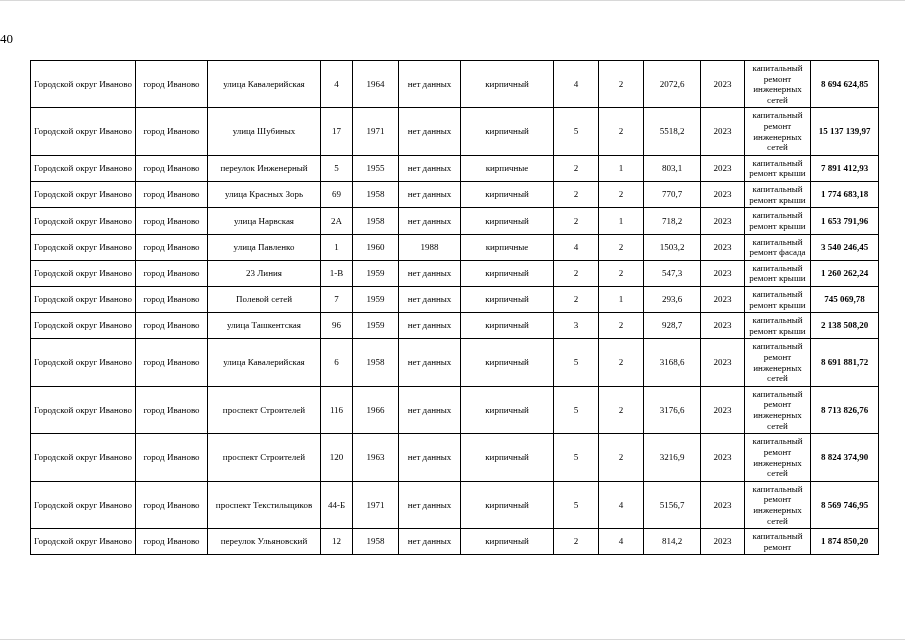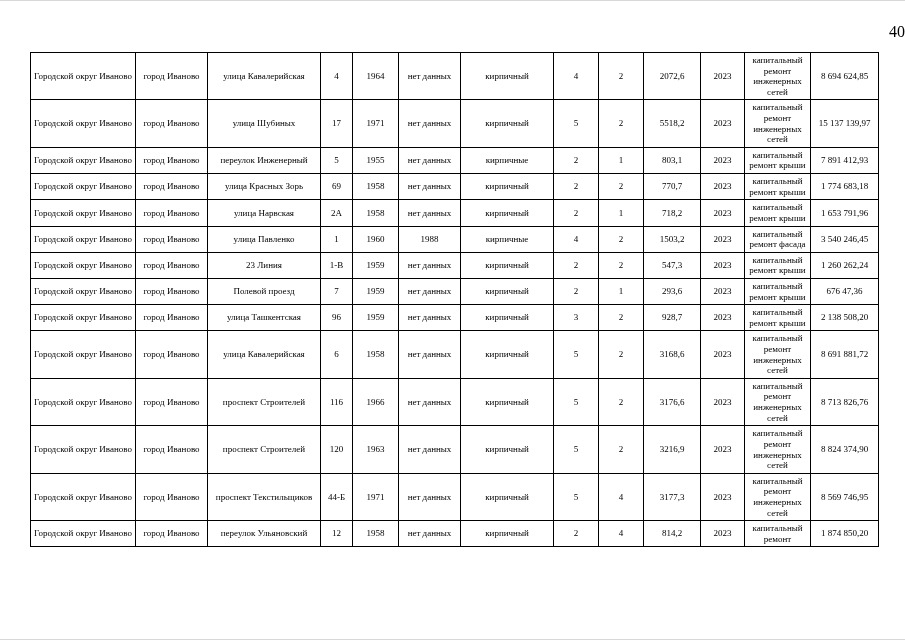--- a/index.html
+++ b/index.html
@@ -11,23 +11,23 @@
     height: 640px;
     background: #ffffff;
     color: #000000;
     font-family: "Liberation Serif", "DejaVu Serif", serif;
     box-sizing: border-box;
     border-top: 1px solid #d8d8d8;
     border-bottom: 1px solid #d8d8d8;
     overflow: hidden;
   }
   .page-number {
-    text-align: right;
-    font-size: 16px;
-    padding-top: 22px;
+    text-align: left;
+    font-size: 13px;
+    padding-top: 30px;
     height: 16px;
   }
   table.doc-table {
     border-collapse: collapse;
     table-layout: fixed;
     width: 848px;
     margin: 13px 0 0 30px;
   }
   table.doc-table td {
     border: 1px solid #000000;
@@ -35,20 +35,21 @@
     line-height: 1.18;
     text-align: center;
     vertical-align: middle;
     padding: 2px 2px;
     word-wrap: break-word;
     overflow: hidden;
   }
   td.col-cost {
     white-space: nowrap;
     padding: 2px 1px;
+    font-weight: bold;
   }
   td.col-house, td.col-floors, td.col-entrances {
     padding: 2px 1px;
   }
 </style>
 </head>
 <body>
 
 <div class="page-number">40</div>
 
@@ -177,31 +178,31 @@
     <td class="col-entrances">2</td>
     <td>547,3</td>
     <td>2023</td>
     <td>капитальный ремонт крыши</td>
     <td class="col-cost">1 260 262,24</td>
   </tr>
 
   <tr>
     <td>Городской округ Иваново</td>
     <td>город Иваново</td>
-    <td>Полевой проезд</td>
+    <td>Полевой сетей</td>
     <td class="col-house">7</td>
     <td>1959</td>
     <td>нет данных</td>
     <td>кирпичный</td>
     <td class="col-floors">2</td>
     <td class="col-entrances">1</td>
     <td>293,6</td>
     <td>2023</td>
     <td>капитальный ремонт крыши</td>
-    <td class="col-cost">676 47,36</td>
+    <td class="col-cost">745 069,78</td>
   </tr>
 
   <tr>
     <td>Городской округ Иваново</td>
     <td>город Иваново</td>
     <td>улица Ташкентская</td>
     <td class="col-house">96</td>
     <td>1959</td>
     <td>нет данных</td>
     <td>кирпичный</td>
@@ -264,21 +265,21 @@
   <tr>
     <td>Городской округ Иваново</td>
     <td>город Иваново</td>
     <td>проспект Текстильщиков</td>
     <td class="col-house">44-Б</td>
     <td>1971</td>
     <td>нет данных</td>
     <td>кирпичный</td>
     <td class="col-floors">5</td>
     <td class="col-entrances">4</td>
-    <td>3177,3</td>
+    <td>5156,7</td>
     <td>2023</td>
     <td>капитальный ремонт инженерных сетей</td>
     <td class="col-cost">8 569 746,95</td>
   </tr>
 
   <tr>
     <td>Городской округ Иваново</td>
     <td>город Иваново</td>
     <td>переулок Ульяновский</td>
     <td class="col-house">12</td>

